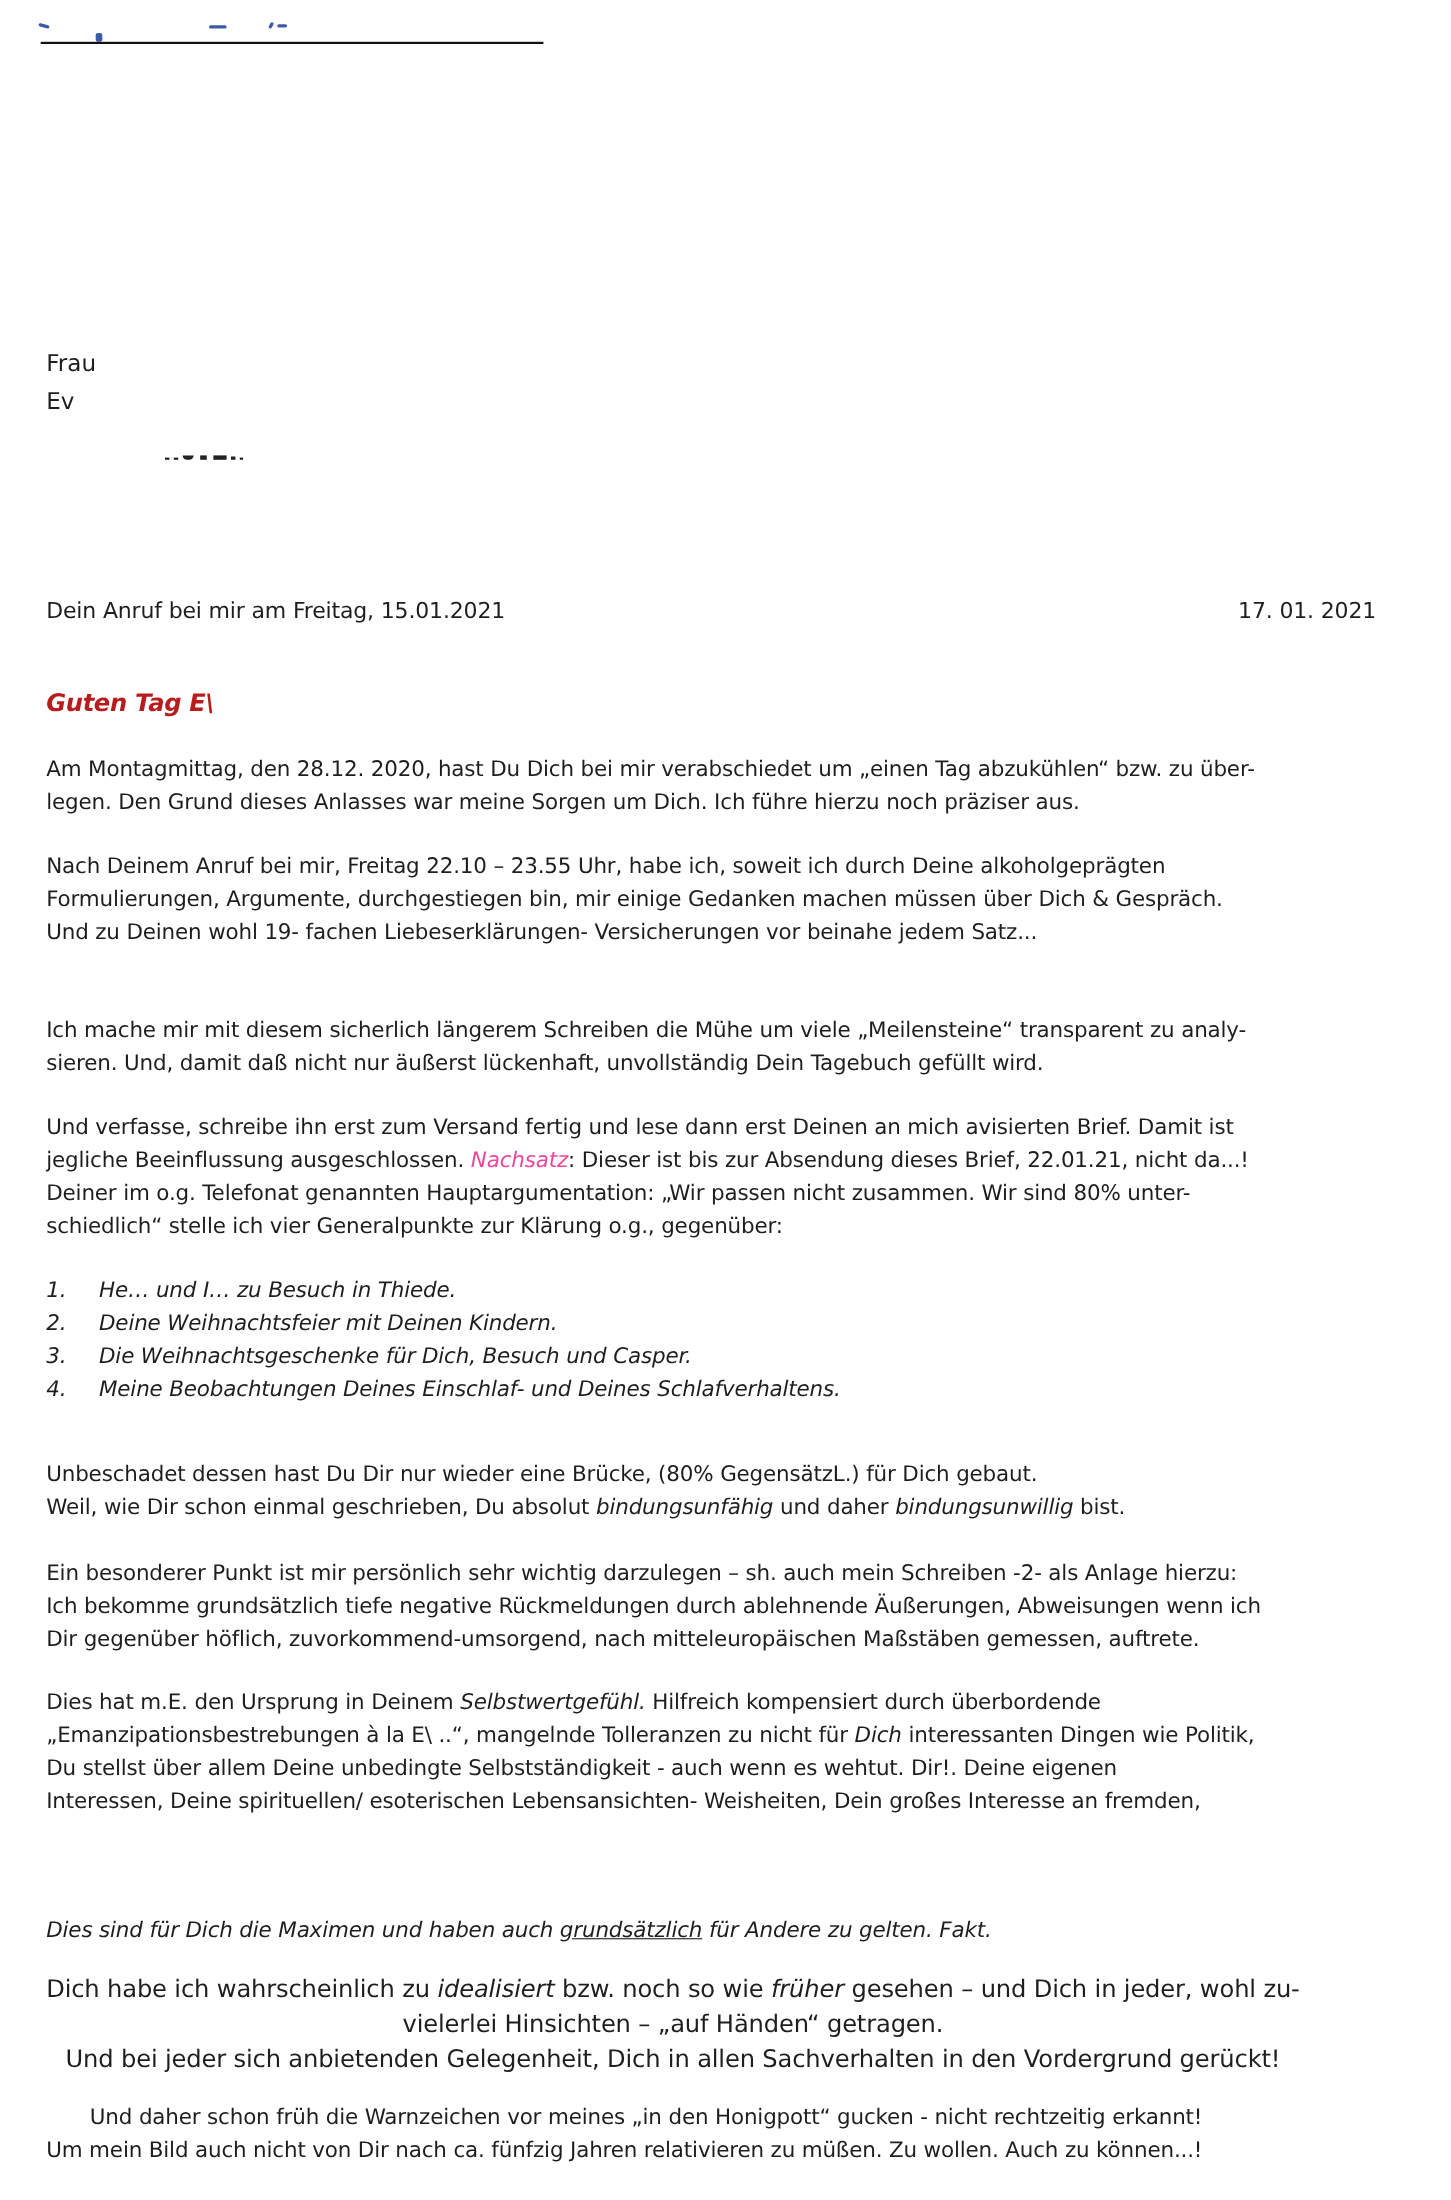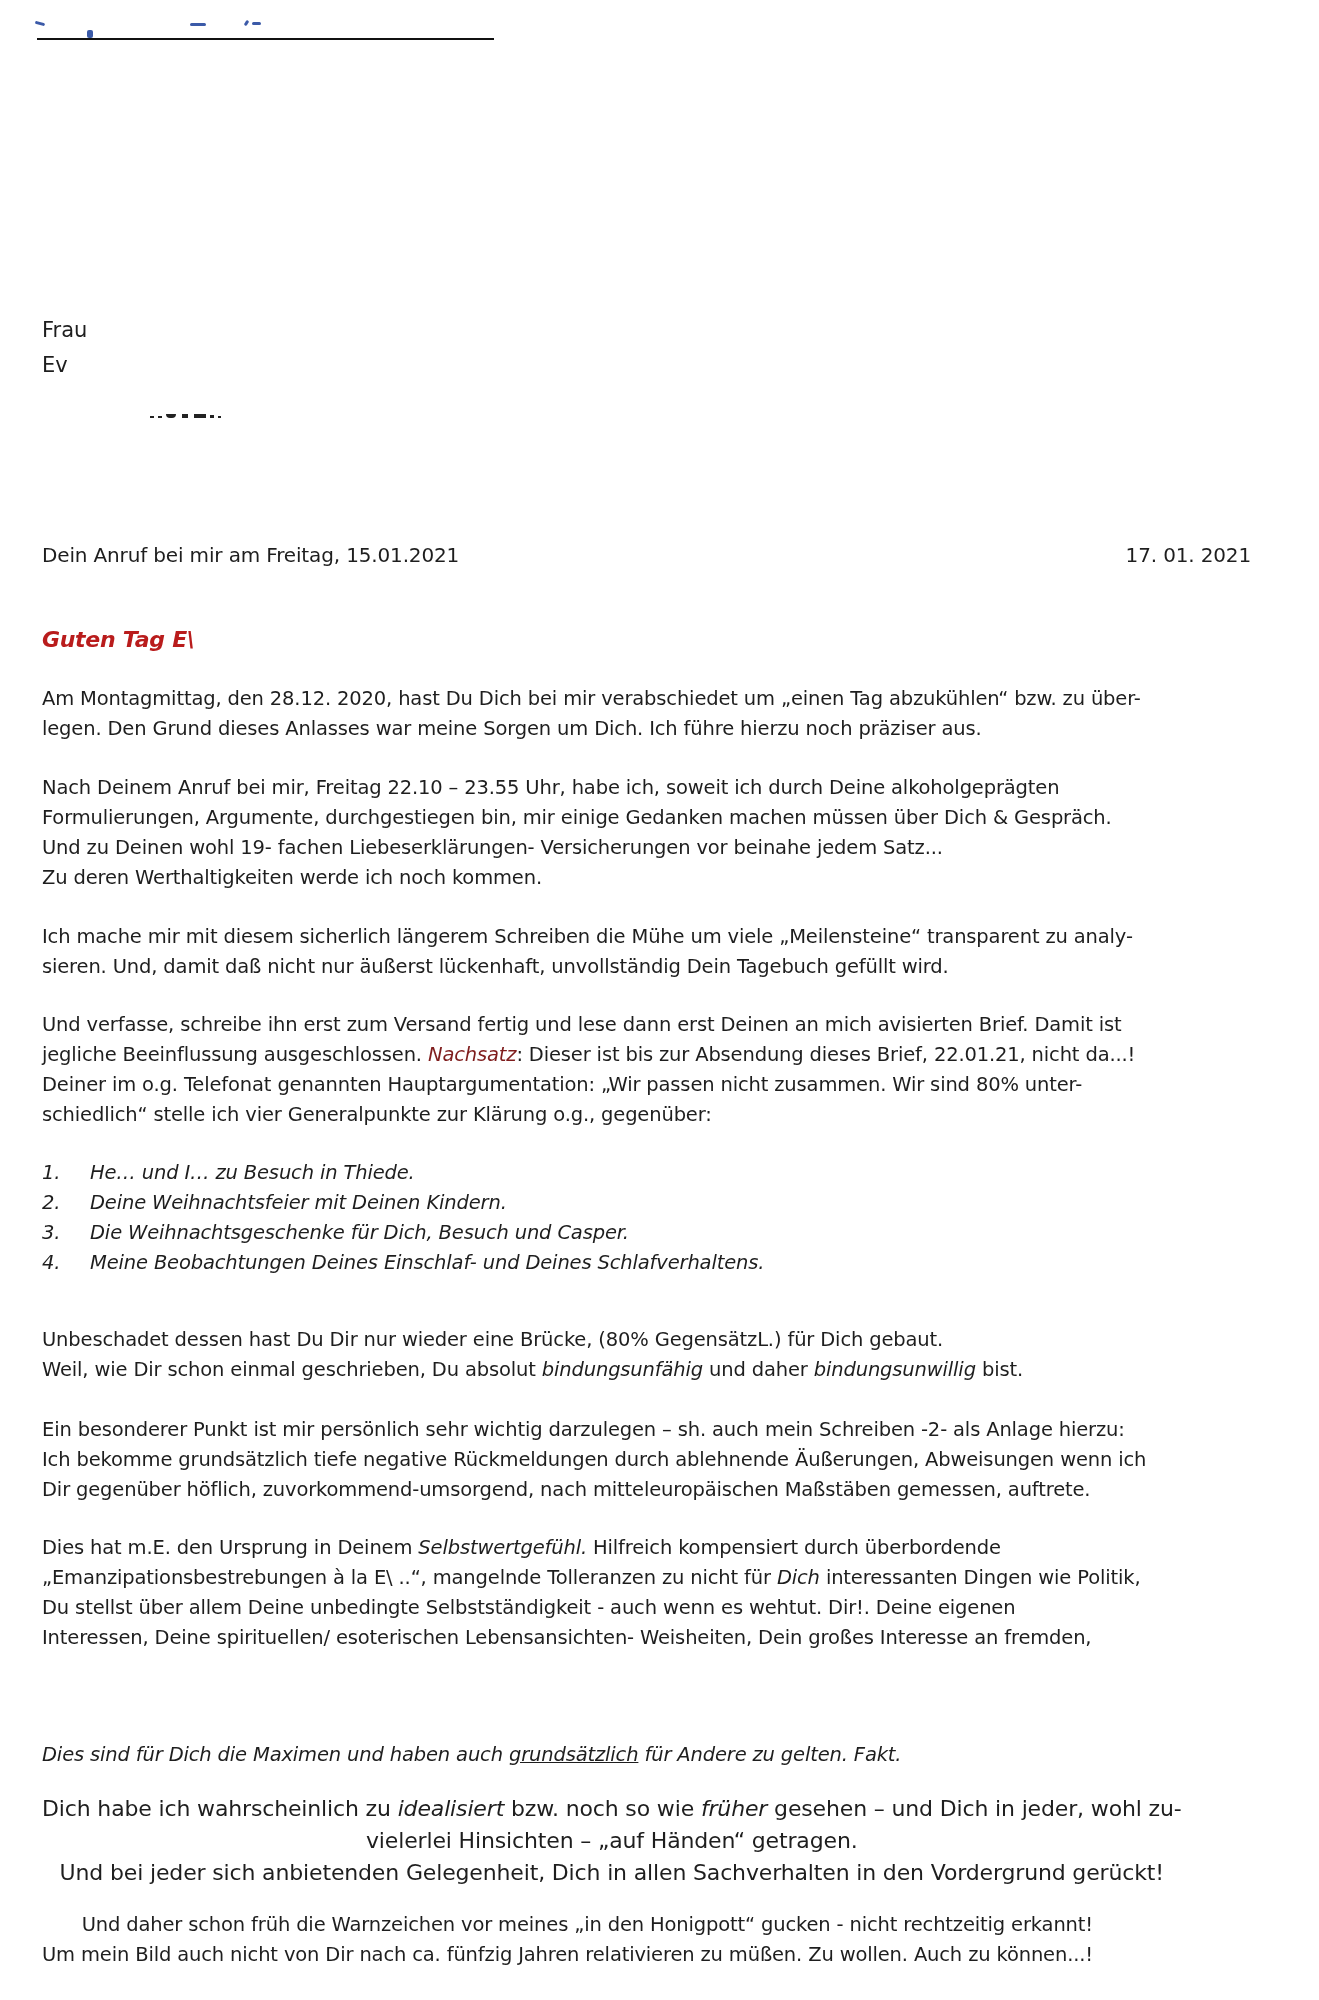--- a/index.html
+++ b/index.html
@@ -12,21 +12,21 @@
   .smudge { position: absolute; background: #3b5aa8; border-radius: 2px; }
   .txt { font-size: 19.5px; line-height: 30px; letter-spacing: -0.15px; white-space: nowrap; }
   .addr { left: 42px; font-size: 21px; line-height: 36px; margin-top: 48px; }
   .greeting {
     left: 42px; top: 627px; font-size: 22px; font-weight: bold; font-style: italic;
     color: #b91c1c; letter-spacing: -0.3px;
   }
   .para { left: 42px; }
   .list-item { left: 42px; font-style: italic; }
   .list-item .num { display: inline-block; width: 48px; }
-  .blue-it { color: #7f1d1d; font-style: italic; }
+  .blue-it { color: #ec4899; font-style: italic; }
   .it { font-style: italic; }
   .ul { text-decoration: underline; }
   .large { font-size: 22px; line-height: 32px; }
   .date-right { right: 68px; top: 540px; font-size: 20px; }
   .subject { left: 42px; top: 540px; font-size: 20px; }
 </style>
 </head>
 <body>
 
 <div class="abs" style="left:0;top:0;width:520px;height:45px;">
@@ -57,21 +57,20 @@
 
 <div class="abs txt para" style="top:684px;">
   <div>Am Montagmittag, den 28.12. 2020, hast Du Dich bei mir verabschiedet um „einen Tag abzukühlen“ bzw. zu über-</div>
   <div>legen. Den Grund dieses Anlasses war meine Sorgen um Dich. Ich führe hierzu noch präziser aus.</div>
 </div>
 
 <div class="abs txt para" style="top:773px;">
   <div>Nach Deinem Anruf bei mir, Freitag 22.10 – 23.55 Uhr, habe ich, soweit ich durch Deine alkoholgeprägten</div>
   <div>Formulierungen, Argumente, durchgestiegen bin, mir einige Gedanken machen müssen über Dich &amp; Gespräch.</div>
   <div>Und zu Deinen wohl 19- fachen Liebeserklärungen- Versicherungen vor beinahe jedem Satz...</div>
-  <div>Zu deren Werthaltigkeiten werde ich noch kommen.</div>
 </div>
 
 <div class="abs txt para" style="top:922px;">
   <div>Ich mache mir mit diesem sicherlich längerem Schreiben die Mühe um viele „Meilensteine“ transparent zu analy-</div>
   <div>sieren. Und, damit daß nicht nur äußerst lückenhaft, unvollständig Dein Tagebuch gefüllt wird.</div>
 </div>
 
 <div class="abs txt para" style="top:1010px;">
   <div>Und verfasse, schreibe ihn erst zum Versand fertig und lese dann erst Deinen an mich avisierten Brief. Damit ist</div>
   <div><span>jegliche Beeinflussung ausgeschlossen. </span><span class="blue-it">Nachsatz</span><span>: Dieser ist bis zur Absendung dieses Brief, 22.01.21, nicht da...!</span></div>

